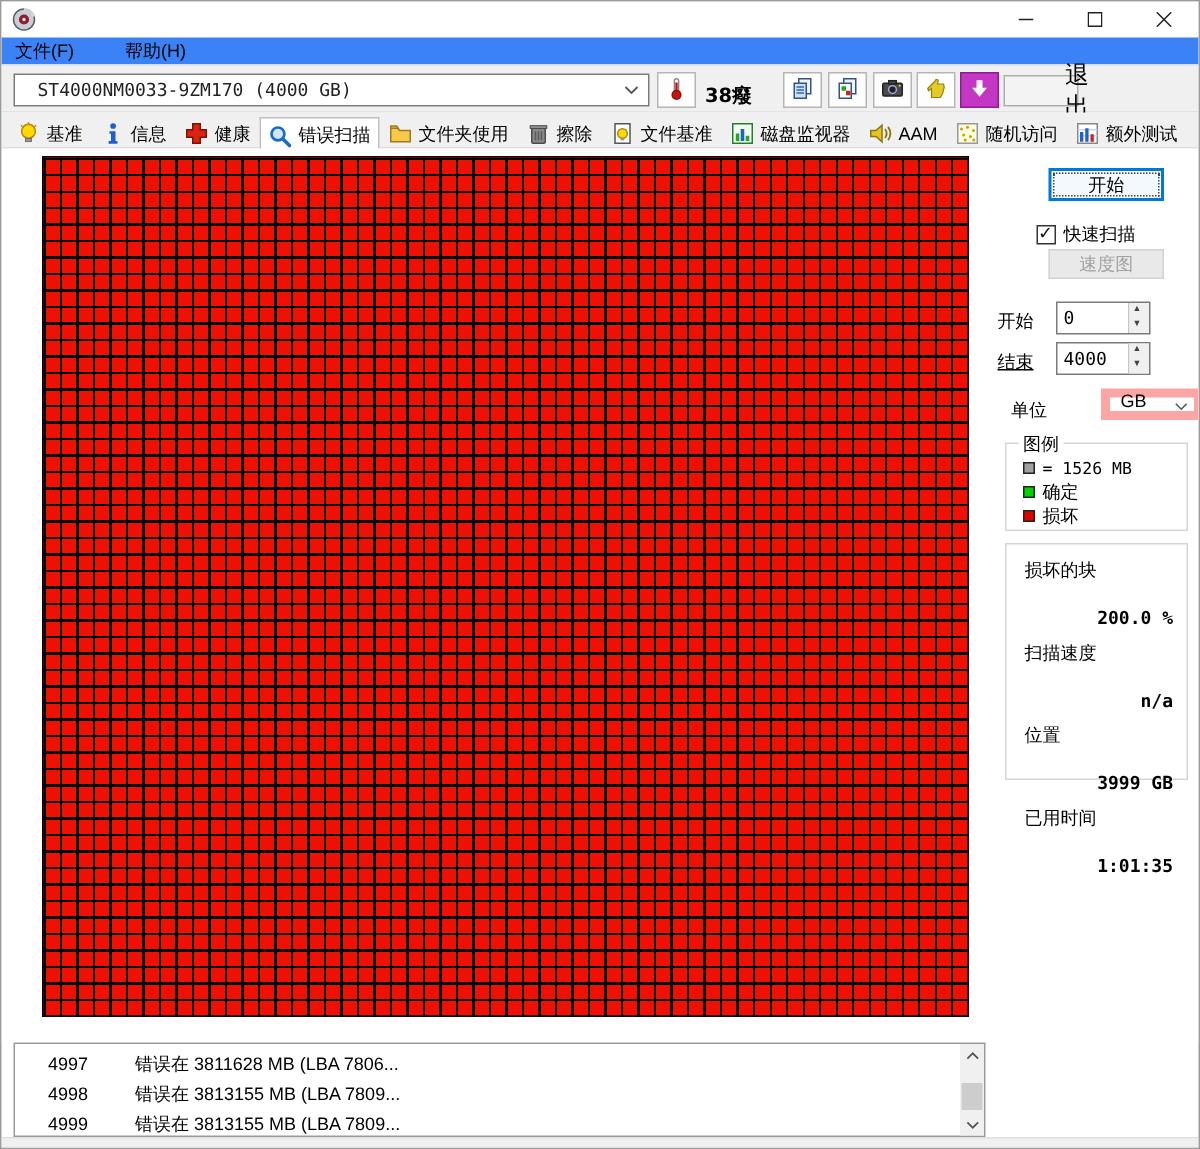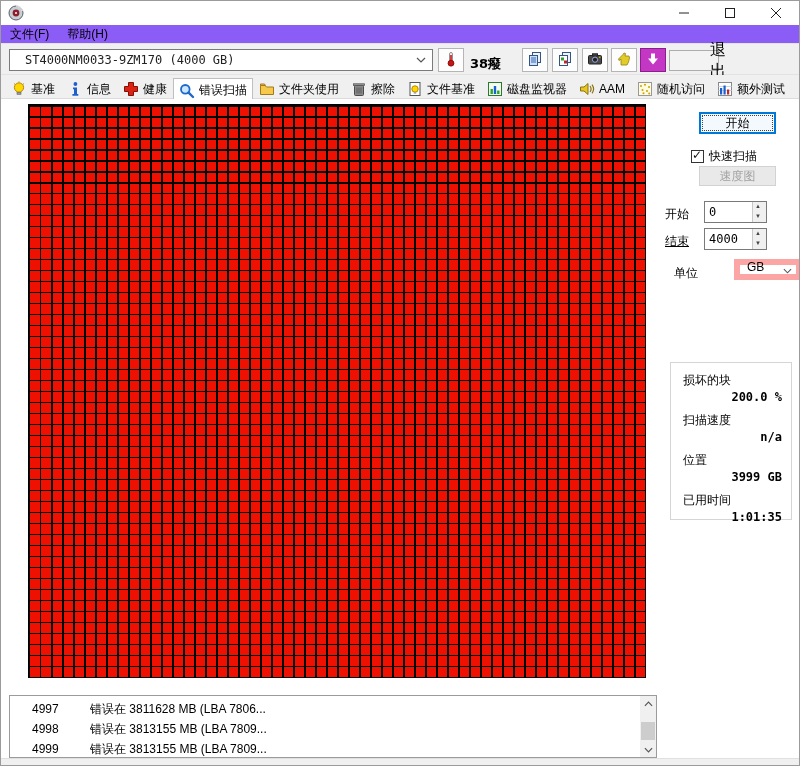--- a/index.html
+++ b/index.html
@@ -8,21 +8,21 @@
 
   
   .titlebar{position:absolute;left:0;top:0;width:100%;height:24px;background:#fff;display:flex;align-items:center;}
   .titlebar .app-ico{margin:0 6px 0 7px;width:16px;height:16px;flex:0 0 auto;}
   .title-text{font-size:12px;color:#111;white-space:nowrap;}
   .caption-btns{margin-left:auto;display:flex;height:100%;}
   .cap-btn{width:46px;height:100%;display:flex;align-items:center;justify-content:center;color:#222;}
   .cap-btn svg{display:block;}
 
   
-  .menubar{position:absolute;left:0;top:24px;width:100%;height:18px;background:#8b5cf6;display:flex;align-items:flex-start;}
+  .menubar{position:absolute;left:0;top:24px;width:100%;height:18px;background:#3b82f6;display:flex;align-items:flex-start;gap:16px;}
   .menu-item{padding:0 9px;height:100%;display:flex;align-items:center;cursor:default;}
 
   
   .toolbar{position:absolute;left:0;top:42px;width:100%;height:32px;background:#f0f0f0;border-top:1px solid #e3e3e3;border-bottom:1px solid #e3e3e3;box-sizing:border-box;}
   .drive-combo{position:absolute;left:8px;top:5px;width:424px;height:22px;background:#fff;border:1px solid #7a7a7a;box-sizing:border-box;display:flex;align-items:center;font-family:"DejaVu Sans Mono","Liberation Mono",monospace;font-size:12px;color:#222;padding-left:15px;}
   .drive-combo .chev{margin-left:auto;margin-right:6px;}
   .tool-btn{position:absolute;top:4px;width:26px;height:24px;background:#fdfdfd;border:1px solid #b5b5b5;box-sizing:border-box;display:flex;align-items:center;justify-content:center;}
   .temp-label{position:absolute;left:469px;top:11px;font-weight:bold;font-size:13px;font-family:"DejaVu Sans","Liberation Sans",sans-serif;}
   .dl-btn{background:var(--download-button,#c437c4);border-color:#8c1d8c;}
   .exit-btn{position:absolute;left:668px;top:6px;width:46px;height:21px;background:#f3f3f3;border:1px solid #adadad;box-sizing:border-box;display:flex;align-items:center;justify-content:center;font-size:16px;padding-left:48px;}
@@ -66,21 +66,21 @@
   .legend-row:first-of-type{margin-top:10px;}
   .swatch{width:8px;height:8px;border:1px solid #222;box-sizing:border-box;flex:0 0 auto;}
   .sw-block{background:var(--legend-block,#a0a0a0);}
   .sw-ok{background:var(--legend-ok,#00d200);}
   .sw-bad{background:var(--legend-damaged,#e00000);}
   .legend-mono{font-family:"DejaVu Sans Mono","Liberation Mono",monospace;font-size:11px;}
 
   .status-box{top:263px;height:158px;}
   .stat-label{margin:0 0 0 12px;font-size:12px;}
   .stat-value{text-align:right;margin-right:9px;font-weight:bold;font-family:"DejaVu Sans Mono","Liberation Mono",monospace;font-size:12px;}
-  .st1{margin-top:9px;} .sv{margin-top:1px;} .st{margin-top:8px;}
+  .st1{margin-top:9px;} .sv{margin-top:16px;} .st{margin-top:8px;}
 
   
   .logbox{position:absolute;left:8px;top:694px;width:648px;height:63px;background:#fff;border:1px solid #9b9b9b;box-sizing:border-box;}
   .log-rows{position:absolute;left:0;top:3px;right:17px;}
   .log-row{display:flex;height:20px;align-items:center;padding-left:22px;font-size:12px;}
   .log-id{width:58px;flex:0 0 auto;}
   .log-scroll{position:absolute;right:0;top:0;width:16px;height:61px;background:#f0f0f0;}
   .sb-btn{position:absolute;left:0;width:16px;height:15px;display:flex;align-items:center;justify-content:center;}
   .sb-up{top:0;} .sb-dn{bottom:0;}
   .sb-thumb{position:absolute;left:1px;top:26px;width:14px;height:18px;background:#cdcdcd;}
@@ -341,20 +341,35 @@
       <span class="unit-label">单位</span>
       <div class="unit-combo">
         <span>GB</span>
         <span class="chev">
             <svg class="chevron" width="9" height="6" viewBox="0 0 10 6">
               <polyline points="1,1 5,5 9,1" fill="none" stroke="#555" stroke-width="1.2"></polyline>
             </svg>
           </span>
       </div>
 
+      <div class="groupbox legend-box">
+        <span class="gb-title">图例</span>
+        <div class="legend-row">
+          <span class="swatch sw-block"></span>
+          <span class="legend-mono">= 1526 MB</span>
+        </div>
+        <div class="legend-row">
+          <span class="swatch sw-ok"></span>
+          <span>确定</span>
+        </div>
+        <div class="legend-row">
+          <span class="swatch sw-bad"></span>
+          <span>损坏</span>
+        </div>
+      </div>
 
       <div class="groupbox status-box">
         <div class="stat-label st1">损坏的块</div>
         <div class="stat-value sv">200.0 %</div>
         <div class="stat-label st">扫描速度</div>
         <div class="stat-value sv">n/a</div>
         <div class="stat-label st">位置</div>
         <div class="stat-value sv">3999 GB</div>
         <div class="stat-label st">已用时间</div>
         <div class="stat-value sv">1:01:35</div>

